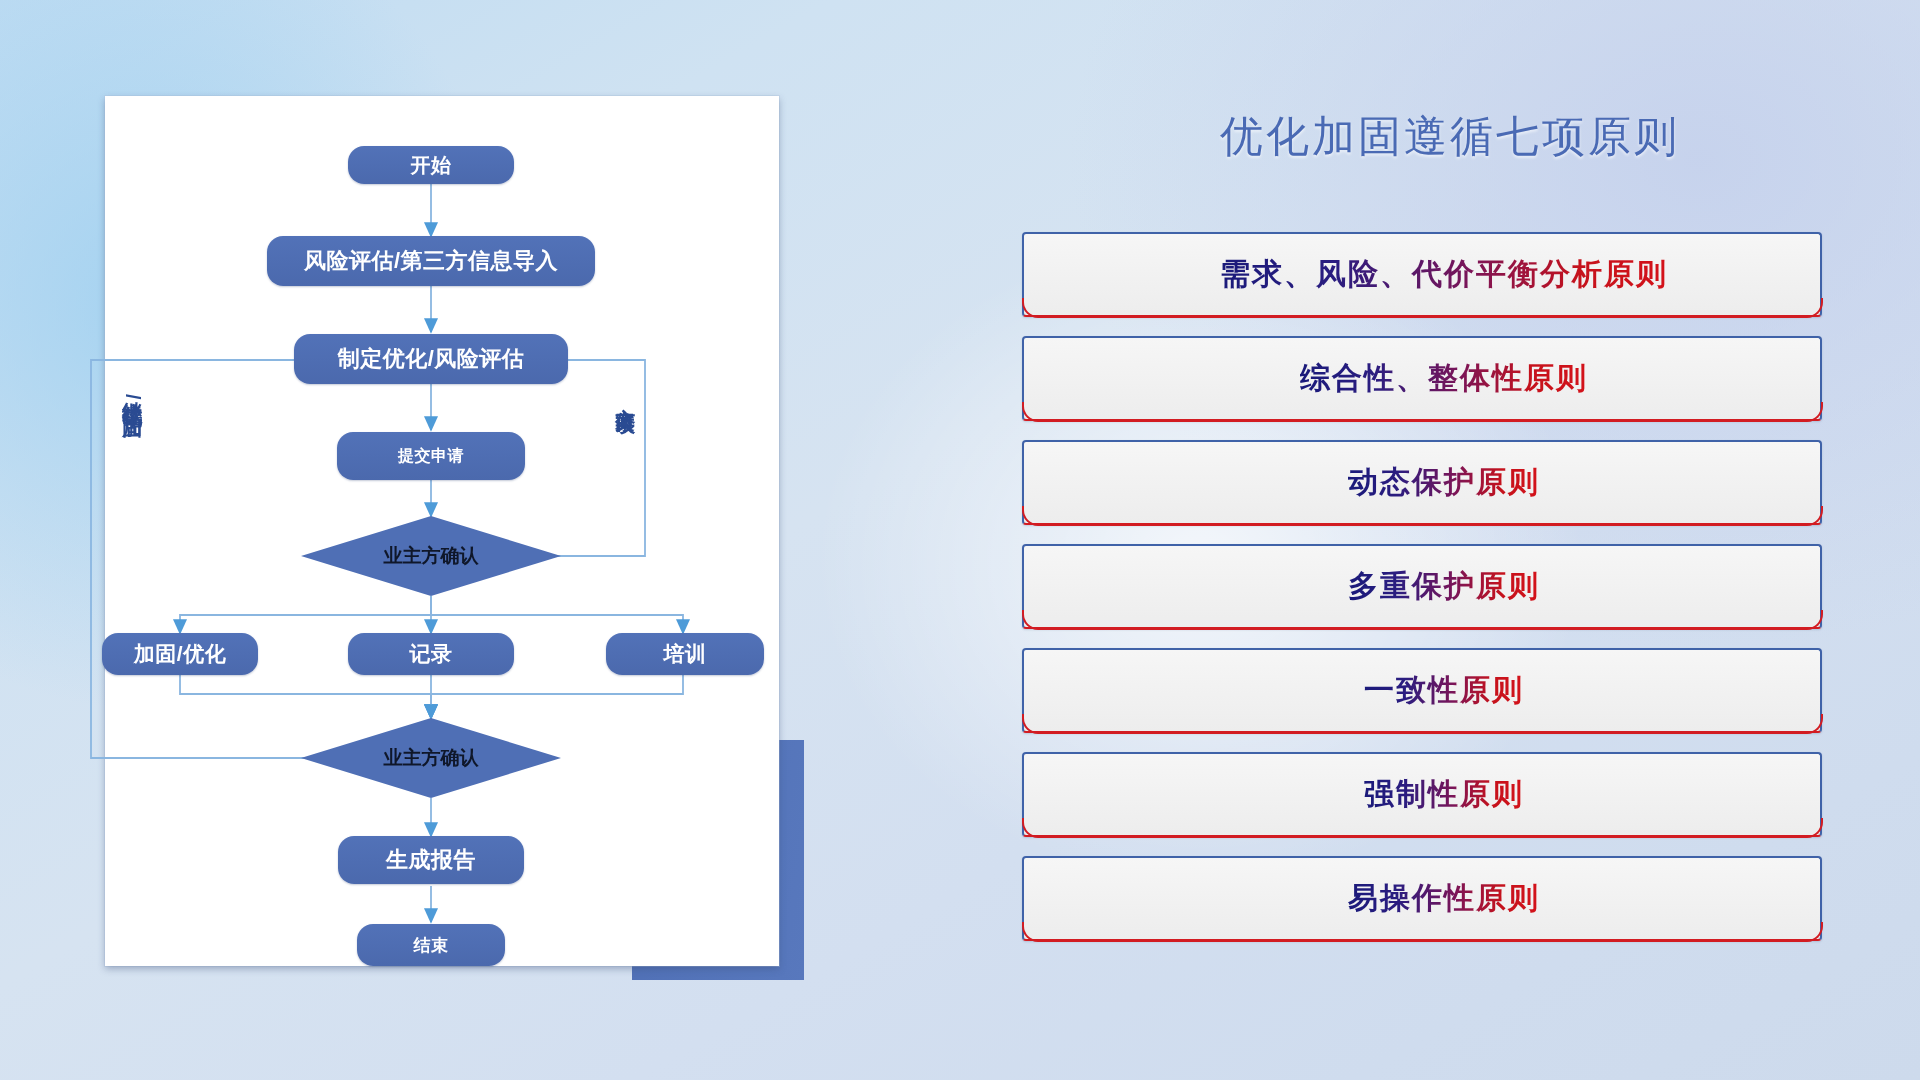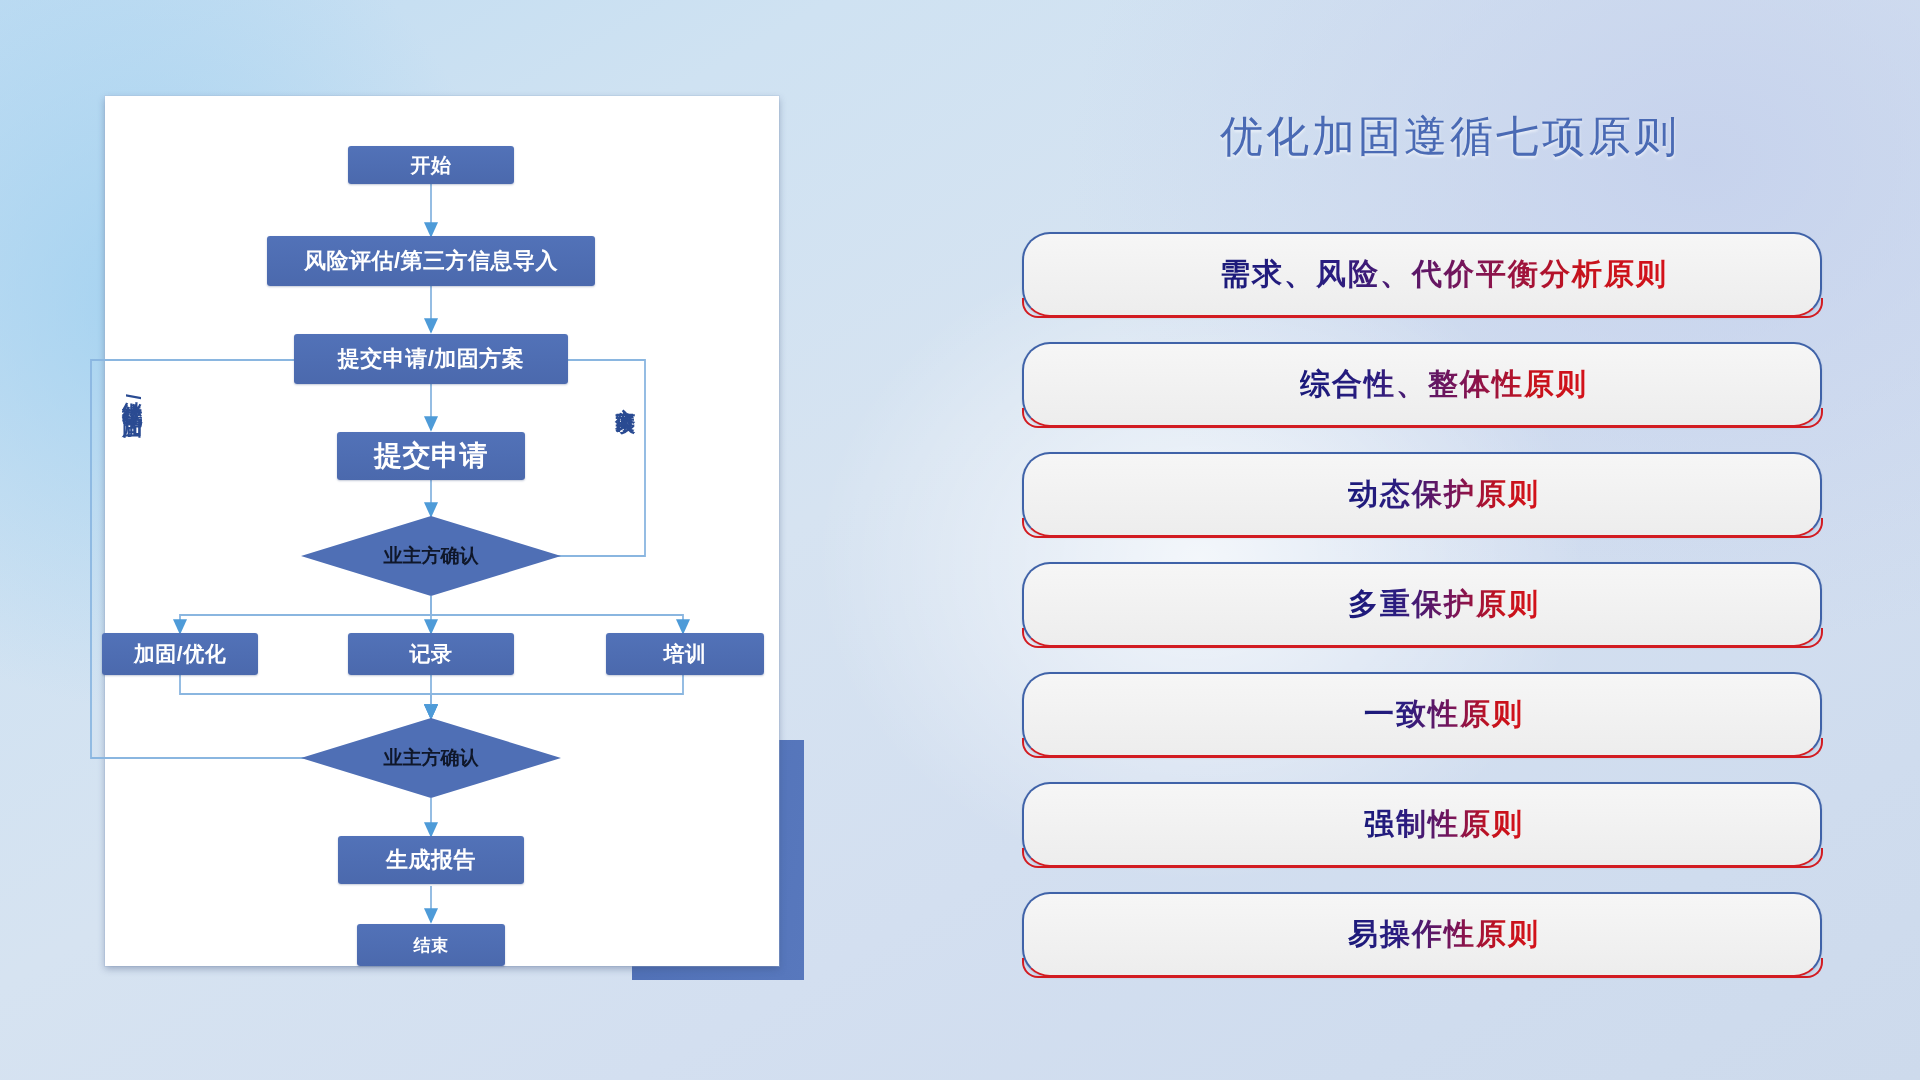--- a/index.html
+++ b/index.html
@@ -24,21 +24,21 @@
     position:absolute;left:105px;top:96px;width:674px;height:870px;
     background:#fff;
     box-shadow:0 3px 7px rgba(60,80,120,.38), 0 0 0 1px rgba(180,200,225,.35);
   }
   .fc-inner{position:absolute;inset:0;}
 
   
   .node{
     position:absolute;box-sizing:border-box;
     background:linear-gradient(180deg,#5272b8 0%,#4b69ad 100%);
-    border-radius:3px;color:#fff;font-weight:bold;
+    border-radius:16px;color:#fff;font-weight:bold;
     display:flex;align-items:center;justify-content:center;
     text-align:center;letter-spacing:.5px;
     box-shadow:0 1px 2px rgba(40,60,110,.28);
   }
   .diamond{
     position:absolute;display:flex;align-items:center;justify-content:center;
     color:#0f172a;font-weight:bold;text-align:right;
   }
   .diamond .dshape{position:absolute;inset:0;background:#4f6fb5;
     clip-path:polygon(50% 0,100% 50%,50% 100%,0 50%);}
@@ -55,23 +55,23 @@
 
   
   .right-title{
     position:absolute;left:1030px;top:108px;width:840px;
     text-align:center;font-size:43px;font-weight:normal;
     color:#4a6ab4;letter-spacing:3px;
     text-shadow:0 2px 3px rgba(255,255,255,.65);
   }
   .cards{position:absolute;left:1022px;top:232px;width:800px;}
   .pcard{
-    position:relative;box-sizing:border-box;height:85px;margin-bottom:25px;
+    position:relative;box-sizing:border-box;height:85px;margin-bottom:19px;
     background:linear-gradient(180deg,#f6f6f6 0%,#f1f1f1 55%,#ededed 100%);
-    border-radius:28px;
+    border-radius:4px;
     border-top:2.5px solid #3f62a8;
     border-left:2.5px solid #3f62a8;
     border-right:2.5px solid #3f62a8;
     border-bottom:2.5px solid #d21c22;
     display:flex;align-items:center;justify-content:center;
     box-shadow:0 1px 2px rgba(70,90,130,.22);
     padding-left:44px;
   }
   .pcard::after{
     content:"";position:absolute;left:-2.5px;right:-2.5px;bottom:-2.5px;height:18px;
@@ -131,24 +131,24 @@
 
       <div class="node" style="left:243px;top:50px;width:166px;height:38px;font-size:20px;">
         <span>开始</span>
       </div>
 
       <div class="node" style="left:162px;top:140px;width:328px;height:50px;font-size:22px;text-align:center;">
         <span>风险评估/第三方信息导入</span>
       </div>
 
       <div class="node" style="left:189px;top:238px;width:274px;height:50px;font-size:22px;">
-        <span>提交申请/加固方案</span>
-      </div>
-
-      <div class="node" style="left:232px;top:336px;width:188px;height:48px;font-size:28px;">
+        <span>制定优化/风险评估</span>
+      </div>
+
+      <div class="node" style="left:232px;top:336px;width:188px;height:48px;font-size:16px;">
         <span>提交申请</span>
       </div>
 
       <div class="diamond" style="left:196px;top:420px;width:260px;height:80px;font-size:19px;">
         <div class="dshape"></div>
         <span class="dtxt">业主方确认</span>
       </div>
 
       <div class="node" style="left:-3px;top:537px;width:156px;height:42px;font-size:21px;">
         <span>加固/优化</span>

